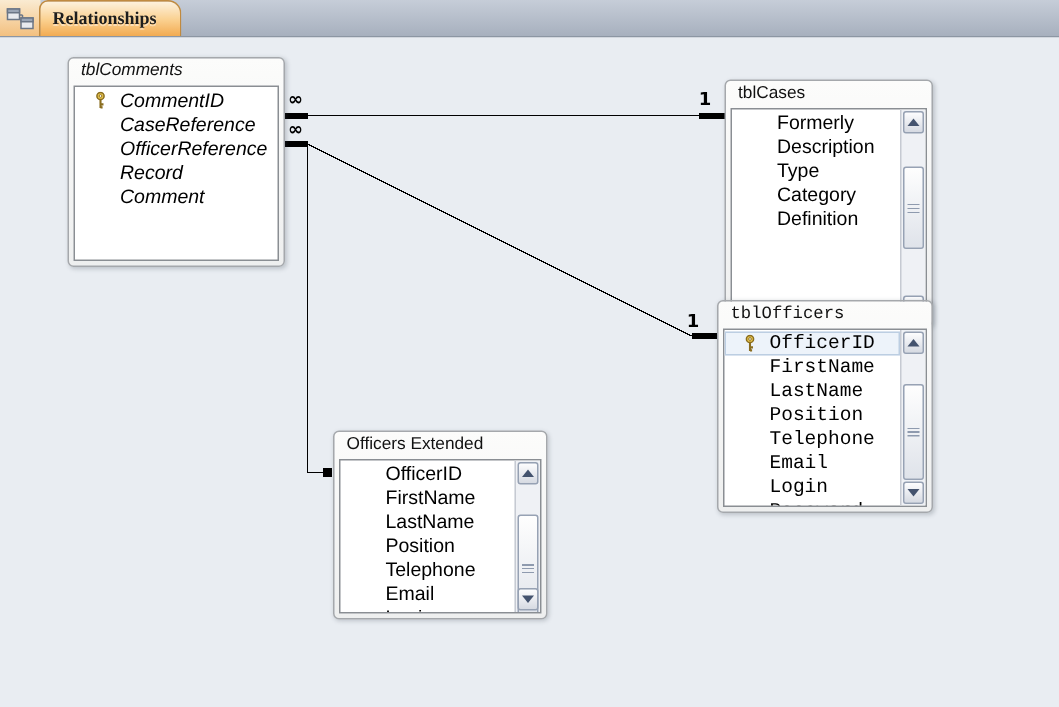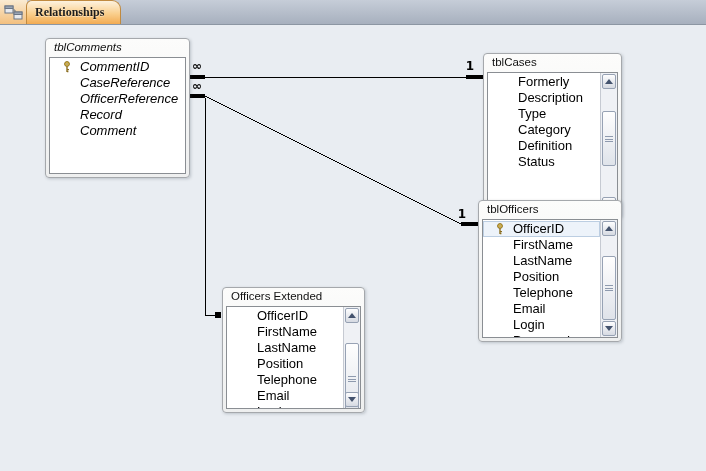--- a/index.html
+++ b/index.html
@@ -88,21 +88,21 @@
   }
   .grip {
     position:absolute; left:50%; top:50%; width:8px; height:6px;
     transform:translate(-50%,-50%);
     background:repeating-linear-gradient(#8E9AAE 0 1px, transparent 1px 2.6px);
   }
 
   
   .t0 { left:45px;  top:38px;  width:145px; height:140px;font-style:italic; }
   .t1 { left:483px; top:53px;  width:139px; height:165px; }
-  .t2 { left:478px; top:200px; width:144px; height:142px; }
+  .t2 { left:478px; top:200px; width:144px; height:142px;font-family:Liberation Mono, monospace; }
   .t3 { left:222px; top:287px; width:143px; height:126px;padding-left:16px; }
   .t1 .thumb { top:38px; height:55px; }
   .t2 .thumb { top:36px; height:64px; }
   .t3 .thumb { top:36px; height:72px; }
   .t1 .rows, .t2 .rows, .t3 .rows { right:17px; }
 
   .sym-inf1 { left:188px; top:60px; width:18px; }
   .sym-one1 { left:460px; top:60px; width:20px; }
   .sym-inf2 { left:188px; top:80px; width:18px; }
   .sym-one2 { left:452px; top:208px; width:20px; }
@@ -176,21 +176,20 @@
 
 <div class="tbl t1">
   <div class="tbl-title">tblCases</div>
   <div class="tbl-inner">
     <div class="rows">
       <div class="row"><span>Formerly</span></div>
       <div class="row"><span>Description</span></div>
       <div class="row"><span>Type</span></div>
       <div class="row"><span>Category</span></div>
       <div class="row"><span>Definition</span></div>
-      <div class="row"><span>Status</span></div>
 
     </div>
     <div class="sbar">
       <div class="sbtn up">
           <span class="arr up"></span>
         </div>
       <div class="thumb">
           <span class="grip"></span>
         </div>
       <div class="sbtn down">

